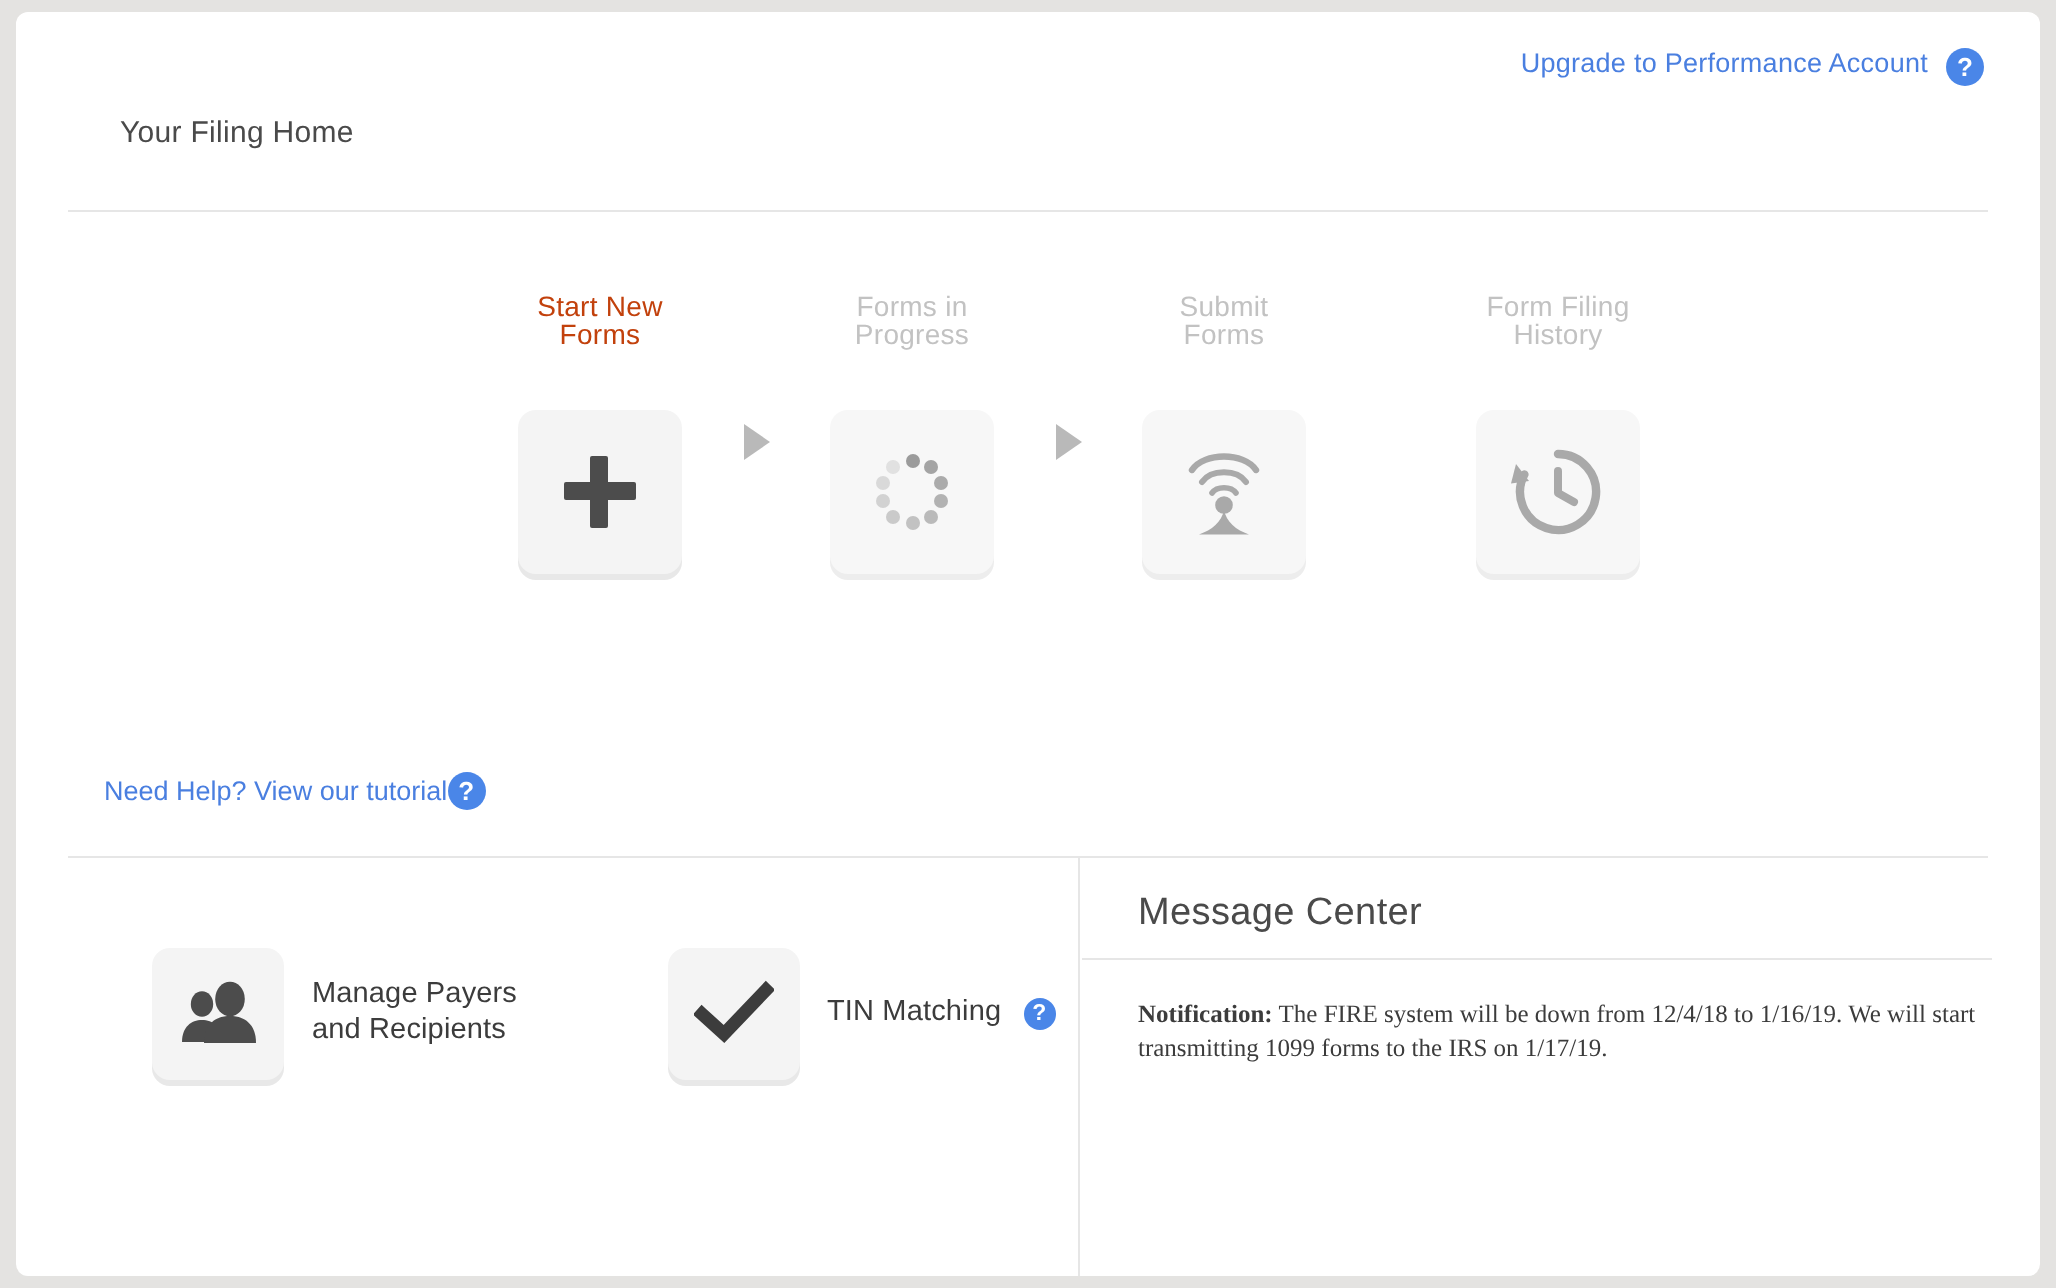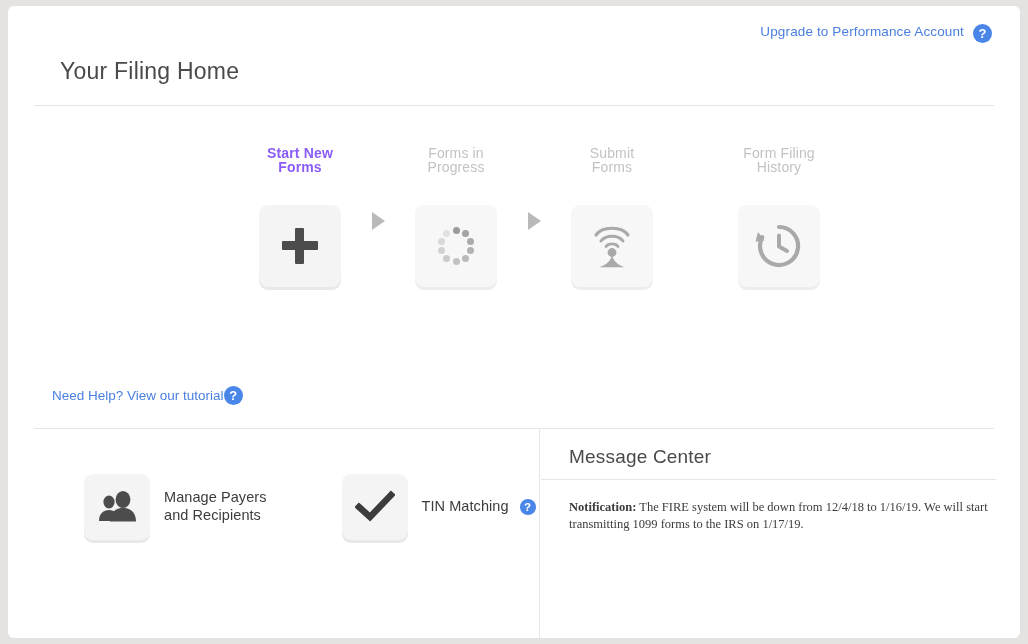--- a/index.html
+++ b/index.html
@@ -62,21 +62,21 @@
     height: 16px;
     font-size: 11.5px;
     line-height: 16px;
   }
 
   
   .page-title {
     position: absolute;
     left: 52px;
     top: 52px;
-    font-size: 23px;
+    font-size: 15px;
     color: #4a4a4a;
     font-weight: normal;
     letter-spacing: 0.01em;
     margin: 0;
   }
 
   .hr-top {
     position: absolute;
     left: 26px;
     top: 99px;
@@ -102,22 +102,22 @@
   .step-label {
     font-size: 14px;
     line-height: 1.0;
     text-align: center;
     color: #c2c2c2;
     white-space: pre-line;
     min-height: 28px;
     letter-spacing: 0.01em;
   }
   .step.active .step-label {
-    color: #8b5cf6;
-    font-weight: bold;
+    color: #c2410c;
+    font-weight: normal;
   }
   .tile {
     margin-top: 31px;
     width: 82px;
     height: 82px;
     border-radius: 9px;
     background: #f4f4f4;
     box-shadow: 0 3px 0 0 #e8e8e8;
     display: flex;
     align-items: center;
@@ -195,21 +195,21 @@
     position: absolute;
     left: 531px;
     top: 0;
     width: 1px;
     height: 209px;
     background: #e6e6e6;
   }
 
   .action-row {
     position: absolute;
-    left: 76px;
+    left: 68px;
     top: 45px;
     display: flex;
     align-items: center;
     justify-content: center;
   }
   .action {
     display: flex;
     align-items: center;
     cursor: pointer;
   }

